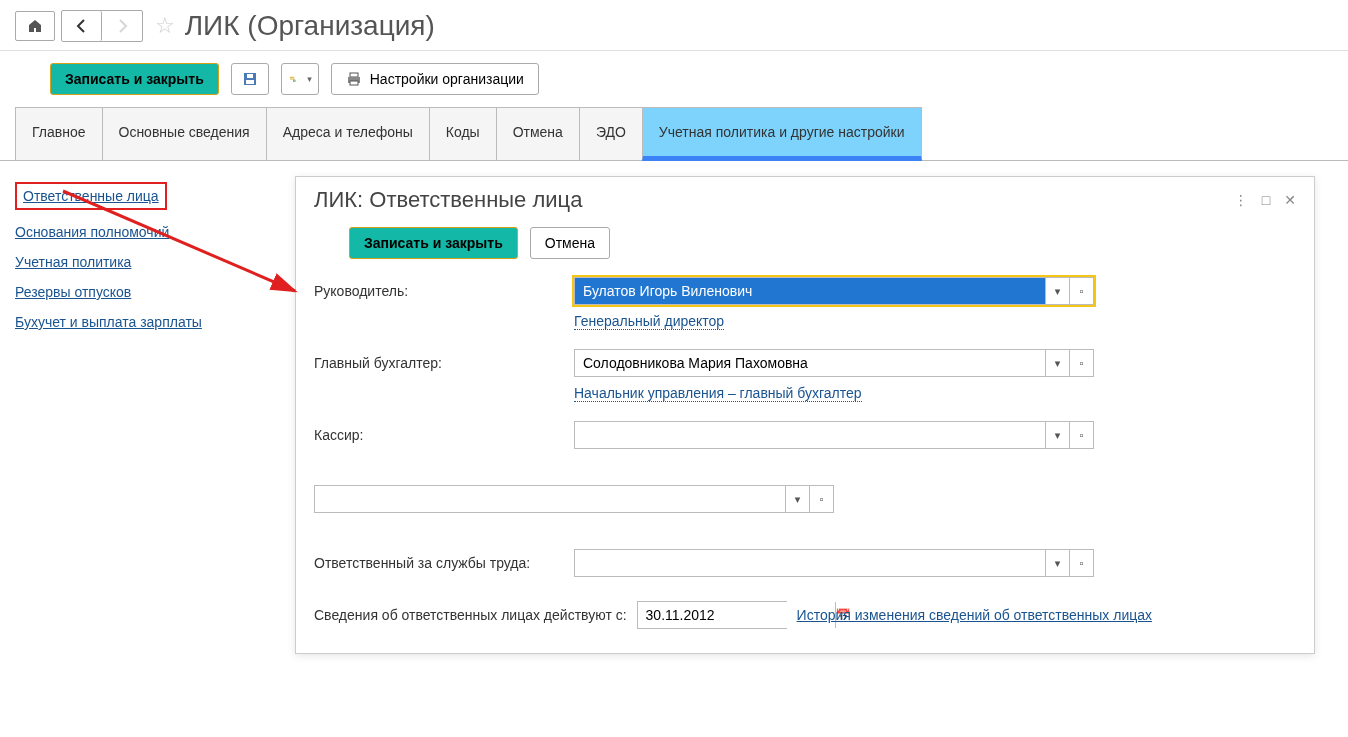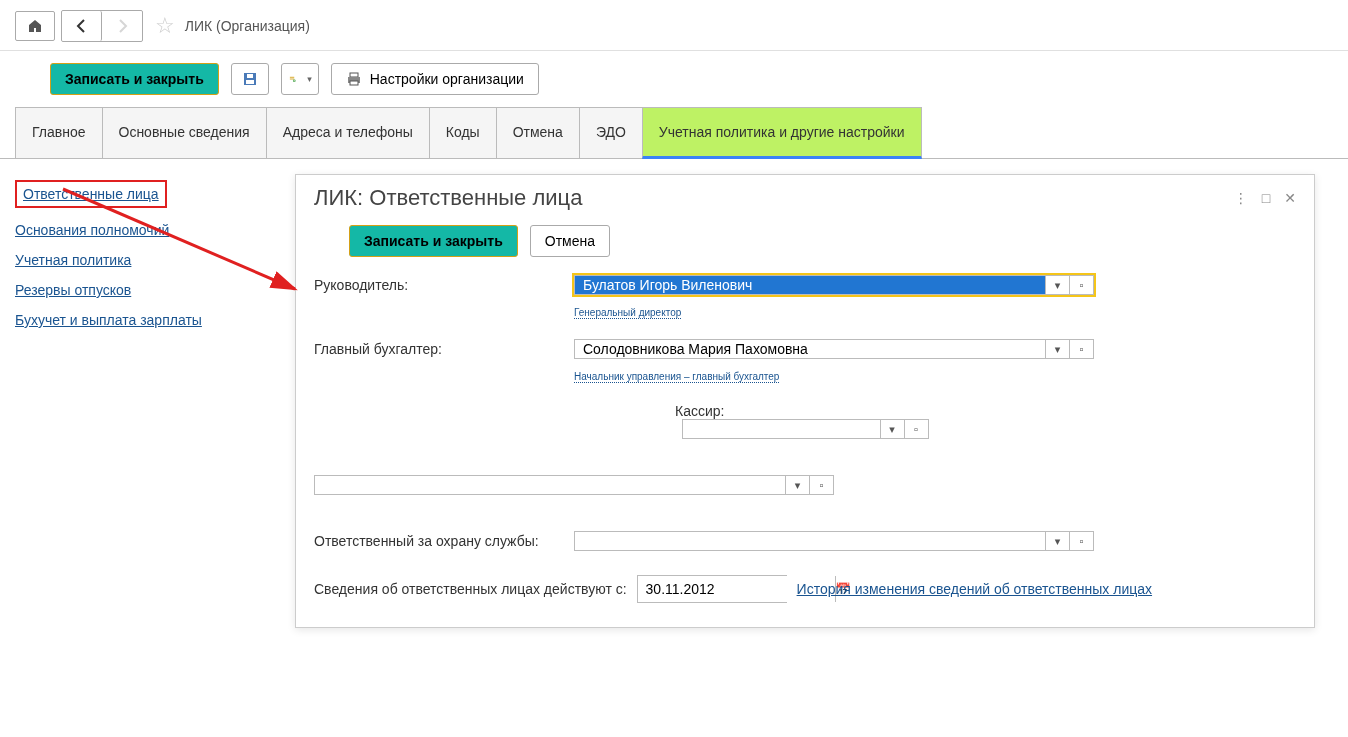--- a/index.html
+++ b/index.html
@@ -4,50 +4,50 @@
 <style>
 * { box-sizing: border-box; margin: 0; padding: 0; }
 body { font-family: Arial, sans-serif; font-size: 14px; background: #fff; color: #333; }
 .topbar { display: flex; align-items: center; padding: 10px 15px 8px; gap: 6px; border-bottom: 1px solid #e0e0e0; }
 .nav-btn { width: 40px; height: 30px; border: 1px solid #aaa; background: #fff; display: flex; align-items: center; justify-content: center; cursor: pointer; border-radius: 2px; }
 .nav-btn.disabled { opacity: 0.4; cursor: default; }
 .nav-group { display: flex; border: 1px solid #aaa; border-radius: 2px; overflow: hidden; }
 .nav-group .nav-btn { border: none; border-right: 1px solid #aaa; }
 .nav-group .nav-btn:last-child { border-right: none; }
 .star { color: #ccc; font-size: 22px; cursor: pointer; margin-left: 6px; }
-.title { font-size: 14px; color: #555; margin-left: 4px; }
+.title { font-size: 28px; color: #555; margin-left: 4px; }
 .toolbar { display: flex; align-items: center; padding: 12px 15px; gap: 12px; }
 .btn { border: 1px solid #aaa; background: #fff; padding: 7px 14px; cursor: pointer; border-radius: 3px; font-size: 14px; display: flex; align-items: center; gap: 8px; }
 .btn-yellow { background: #14b8a6; border: 1px solid #d4a017; font-weight: bold; margin-left: 35px; }
 .btn-icon { width: 38px; justify-content: center; padding: 7px; }
 .btn-dropdown { position: relative; padding-right: 22px; }
 .btn-dropdown::after { content: "▾"; position: absolute; right: 6px; font-size: 9px; color: #666; }
 .tabs { display: flex; padding: 0 15px; border-bottom: 1px solid #bbb; }
 .tab { border: 1px solid #bbb; border-bottom: none; padding: 16px 16px; cursor: pointer; background: #f5f5f5; margin-right: -1px; position: relative; }
-.tab.active { background: #bef264; border-bottom: 3px solid #3b82f6; margin-bottom: -1px; z-index: 1; }
+.tab.active { background: #7dd3fc; border-bottom: 5px solid #3b82f6; margin-bottom: -1px; z-index: 1; }
 .content { display: flex; padding: 15px; gap: 20px; align-items: flex-start; }
 .sidebar { width: 260px; display: flex; flex-direction: column; gap: 14px; padding-top: 6px; }
 .side-link { color: #1a5490; text-decoration: underline; cursor: pointer; }
 .side-link.highlighted { border: 2px solid #e02020; padding: 4px 6px; display: inline-block; }
 .arrow-annotation { position: absolute; pointer-events: none; z-index: 5; }
 .panel { border: 1px solid #ccc; box-shadow: 0 2px 8px rgba(0,0,0,0.1); padding: 10px 18px 24px; flex: 1; max-width: 1020px; position: relative; background: #fff; }
 .panel-header { display: flex; justify-content: space-between; align-items: center; margin-bottom: 14px; }
 .panel-title { font-size: 22px; color: #444; }
 .panel-controls { display: flex; gap: 14px; color: #888; }
 .panel-controls span { cursor: pointer; font-size: 14px; }
 .panel-toolbar { display: flex; gap: 12px; margin-bottom: 18px; }
 .form-row { display: flex; align-items: center; margin-bottom: 8px; }
 .form-row .lbl { width: 260px; color: #333; }
 .form-row .fld { flex: 1; display: flex; max-width: 520px; }
-.input-group { display: flex; width: 100%; border: 1px solid #bbb; height: 20px; }
+.input-group { display: flex; width: 100%; border: 1px solid #bbb; height: 28px; }
 .input-group.focused { outline: 2px solid #f5c518; outline-offset: 0; }
 .input-group input { flex: 1; border: none; padding: 0 8px; font-size: 14px; outline: none; }
 .input-group input.selected-text { background: #2176d2; color: #fff; }
 .input-group .aux { width: 24px; border-left: 1px solid #bbb; display: flex; align-items: center; justify-content: center; cursor: pointer; background: #fff; color: #555; font-size: 11px; }
-.sub-link { color: #1a5490; text-decoration: underline; dotted; cursor: pointer; border-bottom: 1px dotted #1a5490; text-decoration: none; font-size: 10px; }
+.sub-link { color: #1a5490; text-decoration: underline; dotted; cursor: pointer; border-bottom: 1px dotted #1a5490; text-decoration: none; font-size: 14px; }
 .sub-row { margin-left: 260px; margin-top: 4px; margin-bottom: 20px; }
 .date-row { display: flex; align-items: center; gap: 10px; margin-top: 24px; }
 .date-input { display: flex; border: 1px solid #bbb; height: 28px; width: 150px; }
 .date-input input { flex: 1; border: none; padding: 0 8px; font-size: 14px; outline: none; }
 .date-input .cal { width: 28px; border-left: 1px solid #bbb; display: flex; align-items: center; justify-content: center; cursor: pointer; color: #555; font-size: 13px; }
 .history-link { color: #1a5490; text-decoration: underline; cursor: pointer; }
 svg.icon { width: 16px; height: 16px; }
 </style>
 </head>
 <body>
@@ -160,21 +160,21 @@
       <div class="fld">
         <div class="input-group">
           <input value="Солодовникова Мария Пахомовна" style="">
           <div class="aux">▾</div>
           <div class="aux">▫</div>
         </div>
       </div>
     </div>
     <div class="sub-row"><span class="sub-link">Начальник управления – главный бухгалтер</span></div>
 
-    <div class="form-row" style="margin-bottom:36px;flex-direction:column;">
+    <div class="form-row" style="margin-bottom:36px;">
       <div class="lbl">Кассир:</div>
       <div class="fld">
         <div class="input-group">
           <input value="" style="">
           <div class="aux">▾</div>
           <div class="aux">▫</div>
         </div>
       </div>
     </div>
 
@@ -182,21 +182,21 @@
       <div class="fld">
         <div class="input-group">
           <input value="" style="">
           <div class="aux">▾</div>
           <div class="aux">▫</div>
         </div>
       </div>
     </div>
 
     <div class="form-row" style="margin-bottom:10px;">
-      <div class="lbl">Ответственный за охрану службы:</div>
+      <div class="lbl">Ответственный за службы труда:</div>
       <div class="fld">
         <div class="input-group">
           <input value="" style="">
           <div class="aux">▾</div>
           <div class="aux">▫</div>
         </div>
       </div>
     </div>
 
     <div class="date-row">

